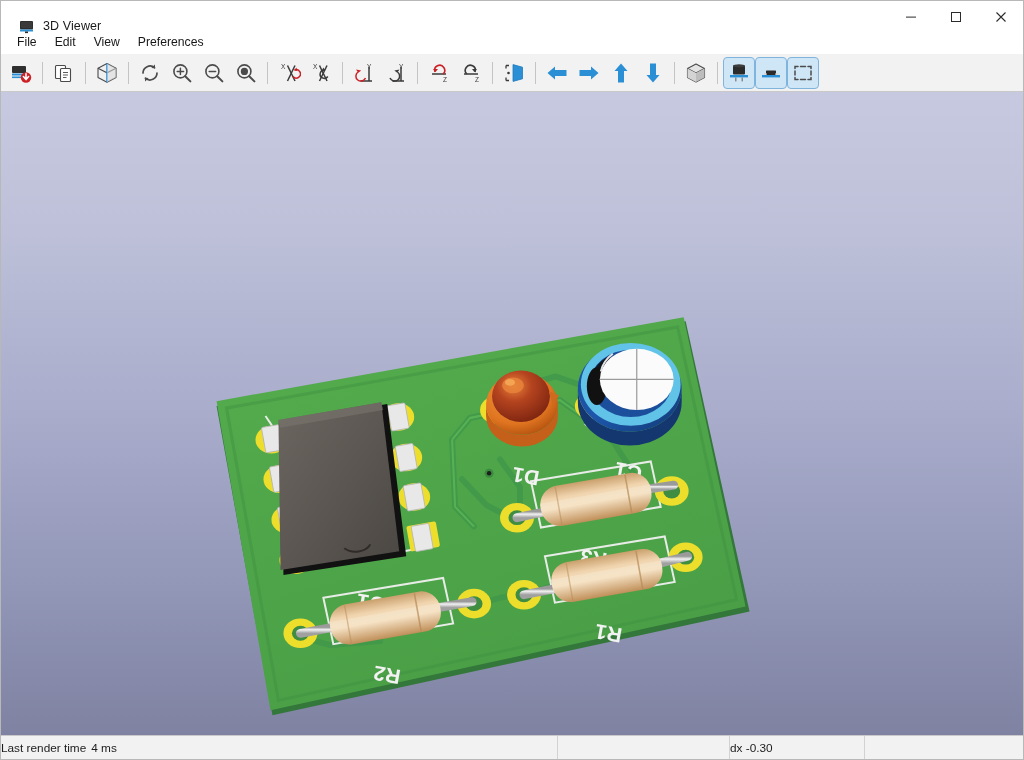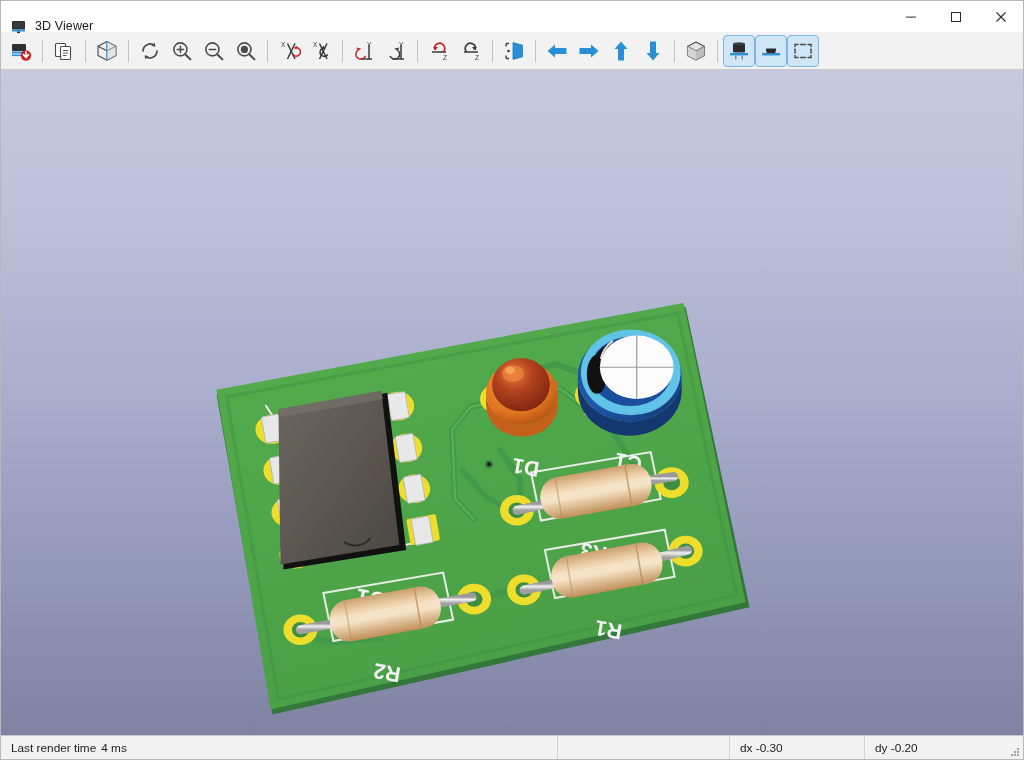--- a/index.html
+++ b/index.html
@@ -18,21 +18,21 @@
   }
 
   
   .titlebar {
     height: 31px; min-height: 31px;
     background: #ffffff;
     display: flex; align-items: center;
     position: relative;
     border-bottom: 1px solid #ffffff;
   }
-  .titlebar-left { display: flex; align-items: center; padding-left: 9px; gap: 8px; margin-top: 20px; }
+  .titlebar-left { display: flex; align-items: center; padding-left: 17px; gap: 8px; margin-top: 20px; }
   .app-icon { width: 17px; height: 17px; position: relative; }
   .title-text { font-size: 12.5px; color: #1a1a1a; letter-spacing: .1px; }
   .win-buttons { position: absolute; right: 0; top: 0; height: 31px; display: flex; }
   .win-btn {
     width: 45px; height: 31px;
     display: flex; align-items: center; justify-content: center;
     cursor: default;
   }
   .win-btn svg { display: block; }
 
@@ -87,21 +87,21 @@
   
   .statusbar {
     height: 24px; min-height: 24px;
     background: #f2f2f2;
     border-top: 1px solid #c9c9c9;
     display: flex; align-items: stretch;
     font-size: 11.8px; color: #1c1c1c;
   }
   .sb-cell {
     display: flex; align-items: center;
-    padding: 0 10px;
+    padding: 0 0;
     border-right: 1px solid #d2d2d2;
     overflow: hidden; white-space: nowrap;
   }
   .sb-cell.c1 { width: 557px; }
   .sb-cell.c2 { width: 172px; }
   .sb-cell.c3 { width: 135px; }
   .sb-cell.c4 { flex: 1 1 auto; border-right: none; position: relative; }
   .grip { position: absolute; right: 3px; bottom: 2px; width: 12px; height: 12px; }
 </style>
 </head>
@@ -133,20 +133,26 @@
           </svg>
       </div>
       <div class="win-btn close">
         <svg width="12" height="12" viewBox="0 0 12 12">
             <path d="M1.5 1.5 L10.5 10.5 M10.5 1.5 L1.5 10.5" stroke="#2b2b2b" stroke-width="1.1" fill="none"></path>
           </svg>
       </div>
     </div>
   </div>
 
+  <div class="menubar">
+    <div class="menu-item">File</div>
+    <div class="menu-item">Edit</div>
+    <div class="menu-item">View</div>
+    <div class="menu-item">Preferences</div>
+  </div>
 
   <div class="toolbar">
 
     <div class="tb-btn">
       <span>
         <svg width="24" height="24" viewBox="0 0 24 24">
           <rect x="3" y="5" width="14" height="7" rx="1" fill="#2f2f2f"></rect>
           <rect x="3" y="12.5" width="14" height="2" fill="#2b8fd6"></rect>
           <rect x="3" y="15.5" width="14" height="1.6" fill="#2b8fd6"></rect>
           <circle cx="17" cy="16.5" r="5.2" fill="#cc2027"></circle>
@@ -633,30 +639,15 @@
     </svg>
   </div>
 
   <div class="statusbar">
     <div class="sb-cell c1">
       <span>Last render time</span>
       <span style="margin-left:5px">4 ms</span>
     </div>
     <div class="sb-cell c2"></div>
     <div class="sb-cell c3">dx -0.30</div>
-    <div class="sb-cell c4">
-      <span>dy -0.20</span>
-      <span class="grip">
-        <svg width="12" height="12" viewBox="0 0 12 12">
-          <g fill="#a0a0a0">
-            <rect x="9" y="9" width="2" height="2"></rect>
-            <rect x="6" y="9" width="2" height="2"></rect>
-            <rect x="9" y="6" width="2" height="2"></rect>
-            <rect x="3" y="9" width="2" height="2"></rect>
-            <rect x="9" y="3" width="2" height="2"></rect>
-            <rect x="6" y="6" width="2" height="2"></rect>
-          </g>
-        </svg>
-      </span>
-    </div>
   </div>
 
 </div>
 
 </body></html>

